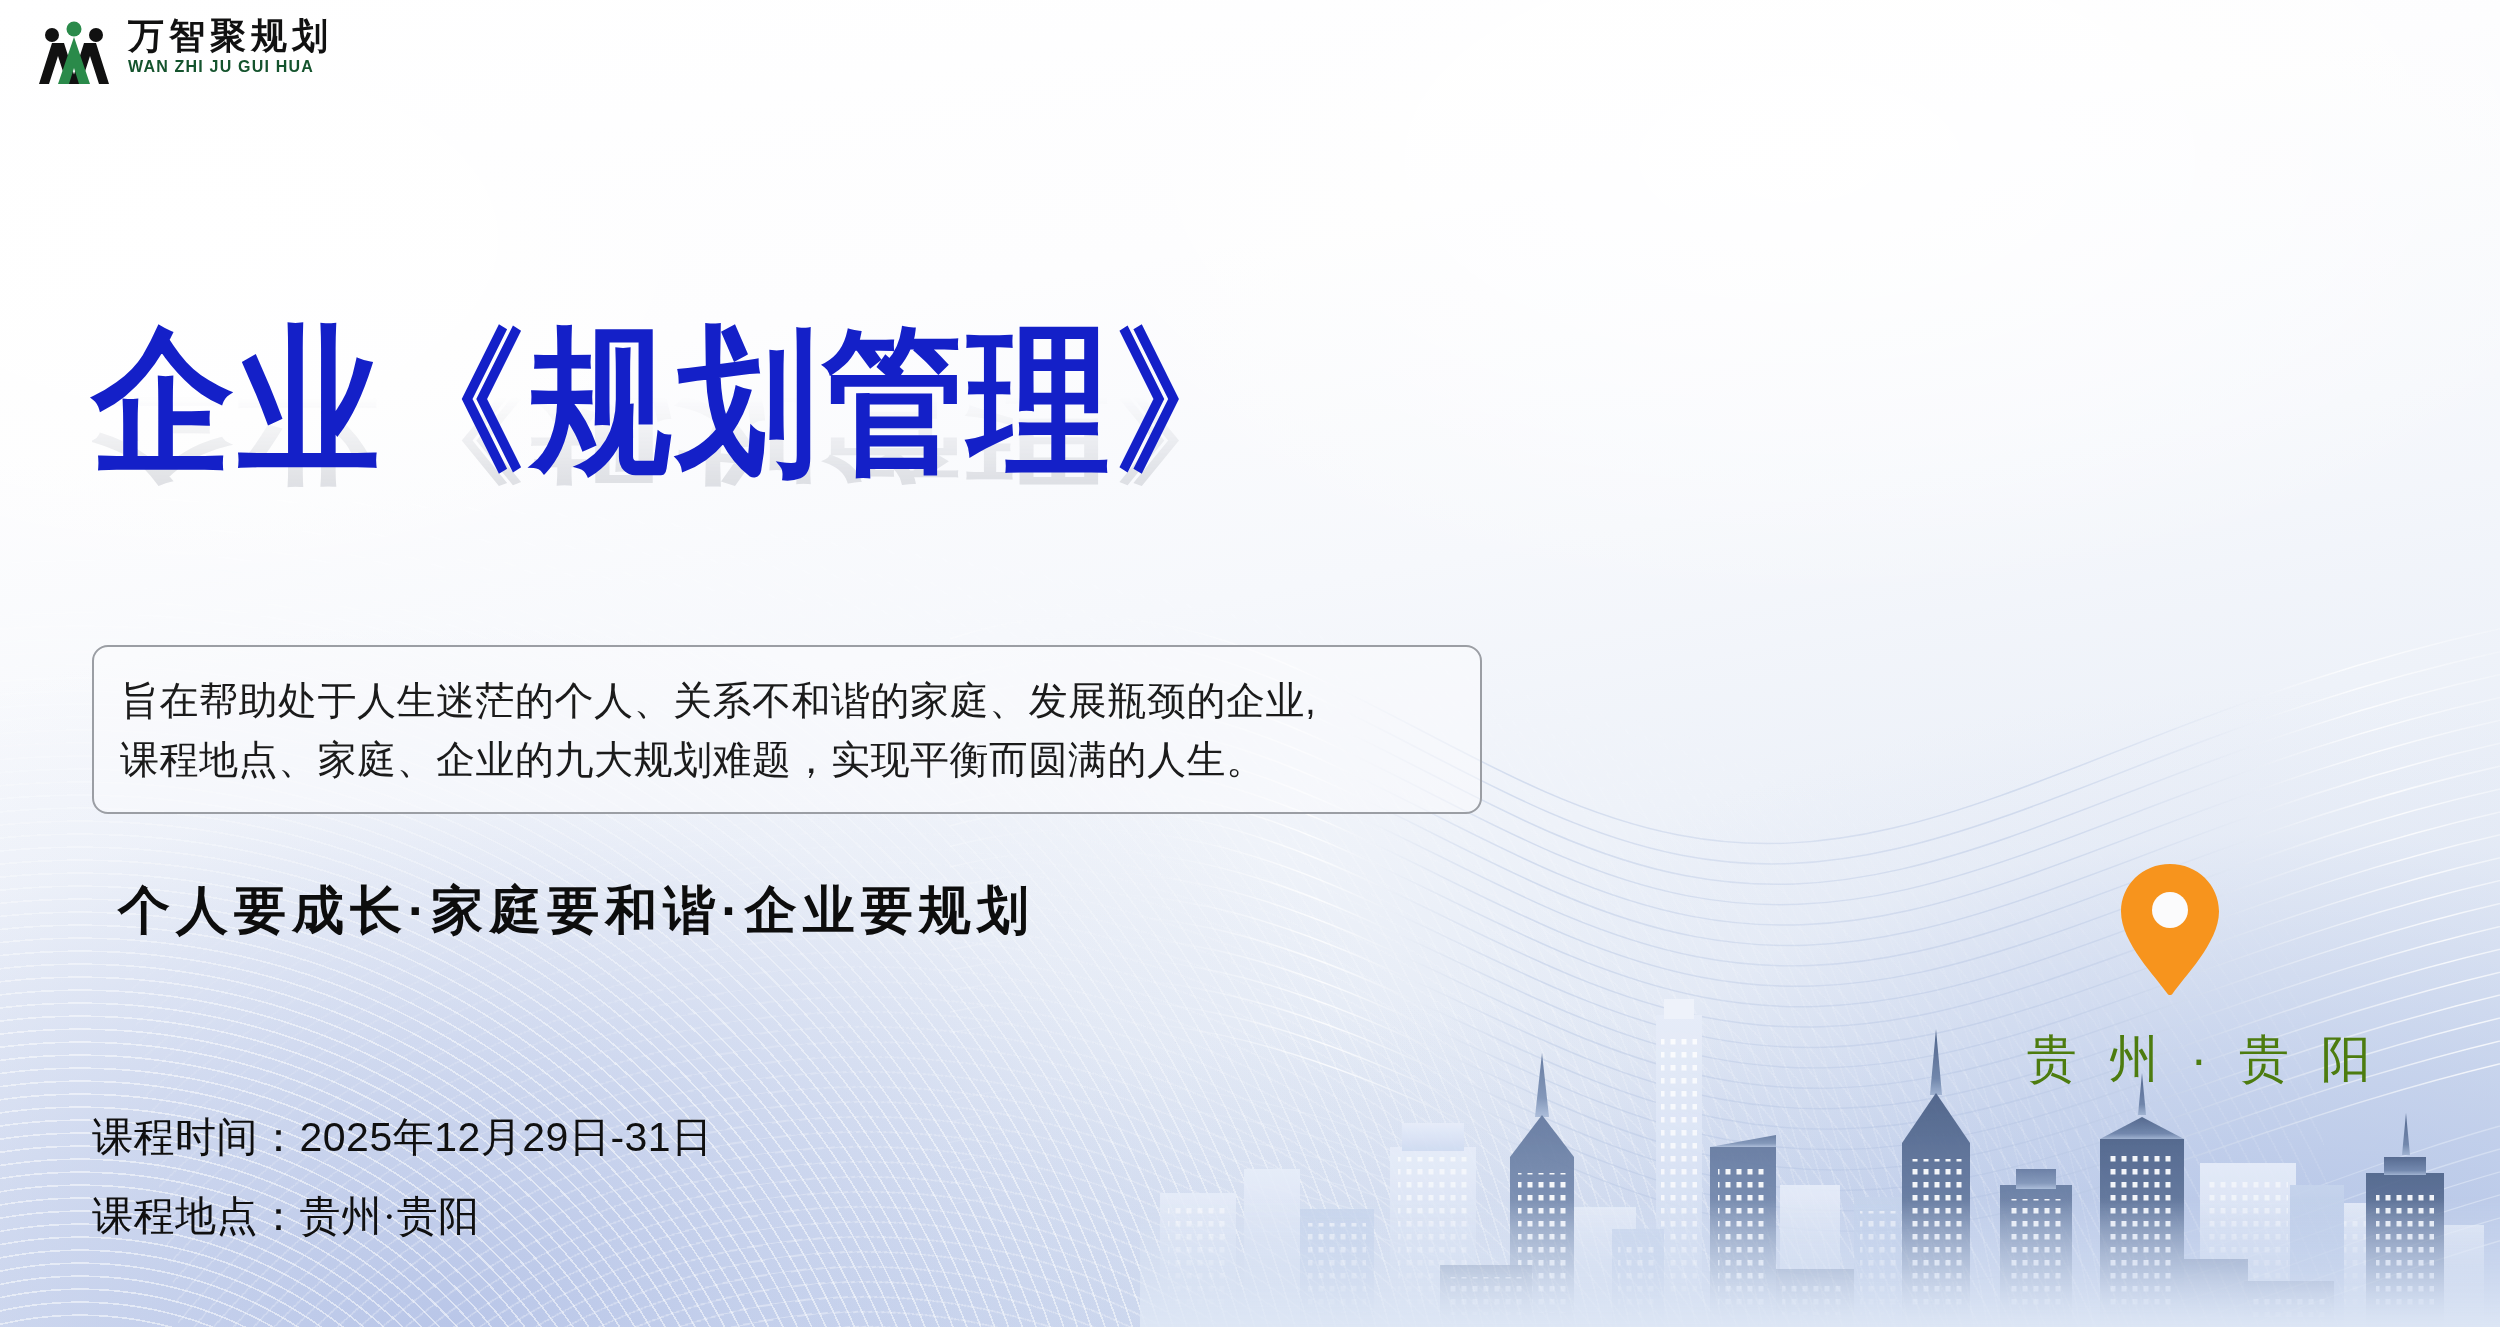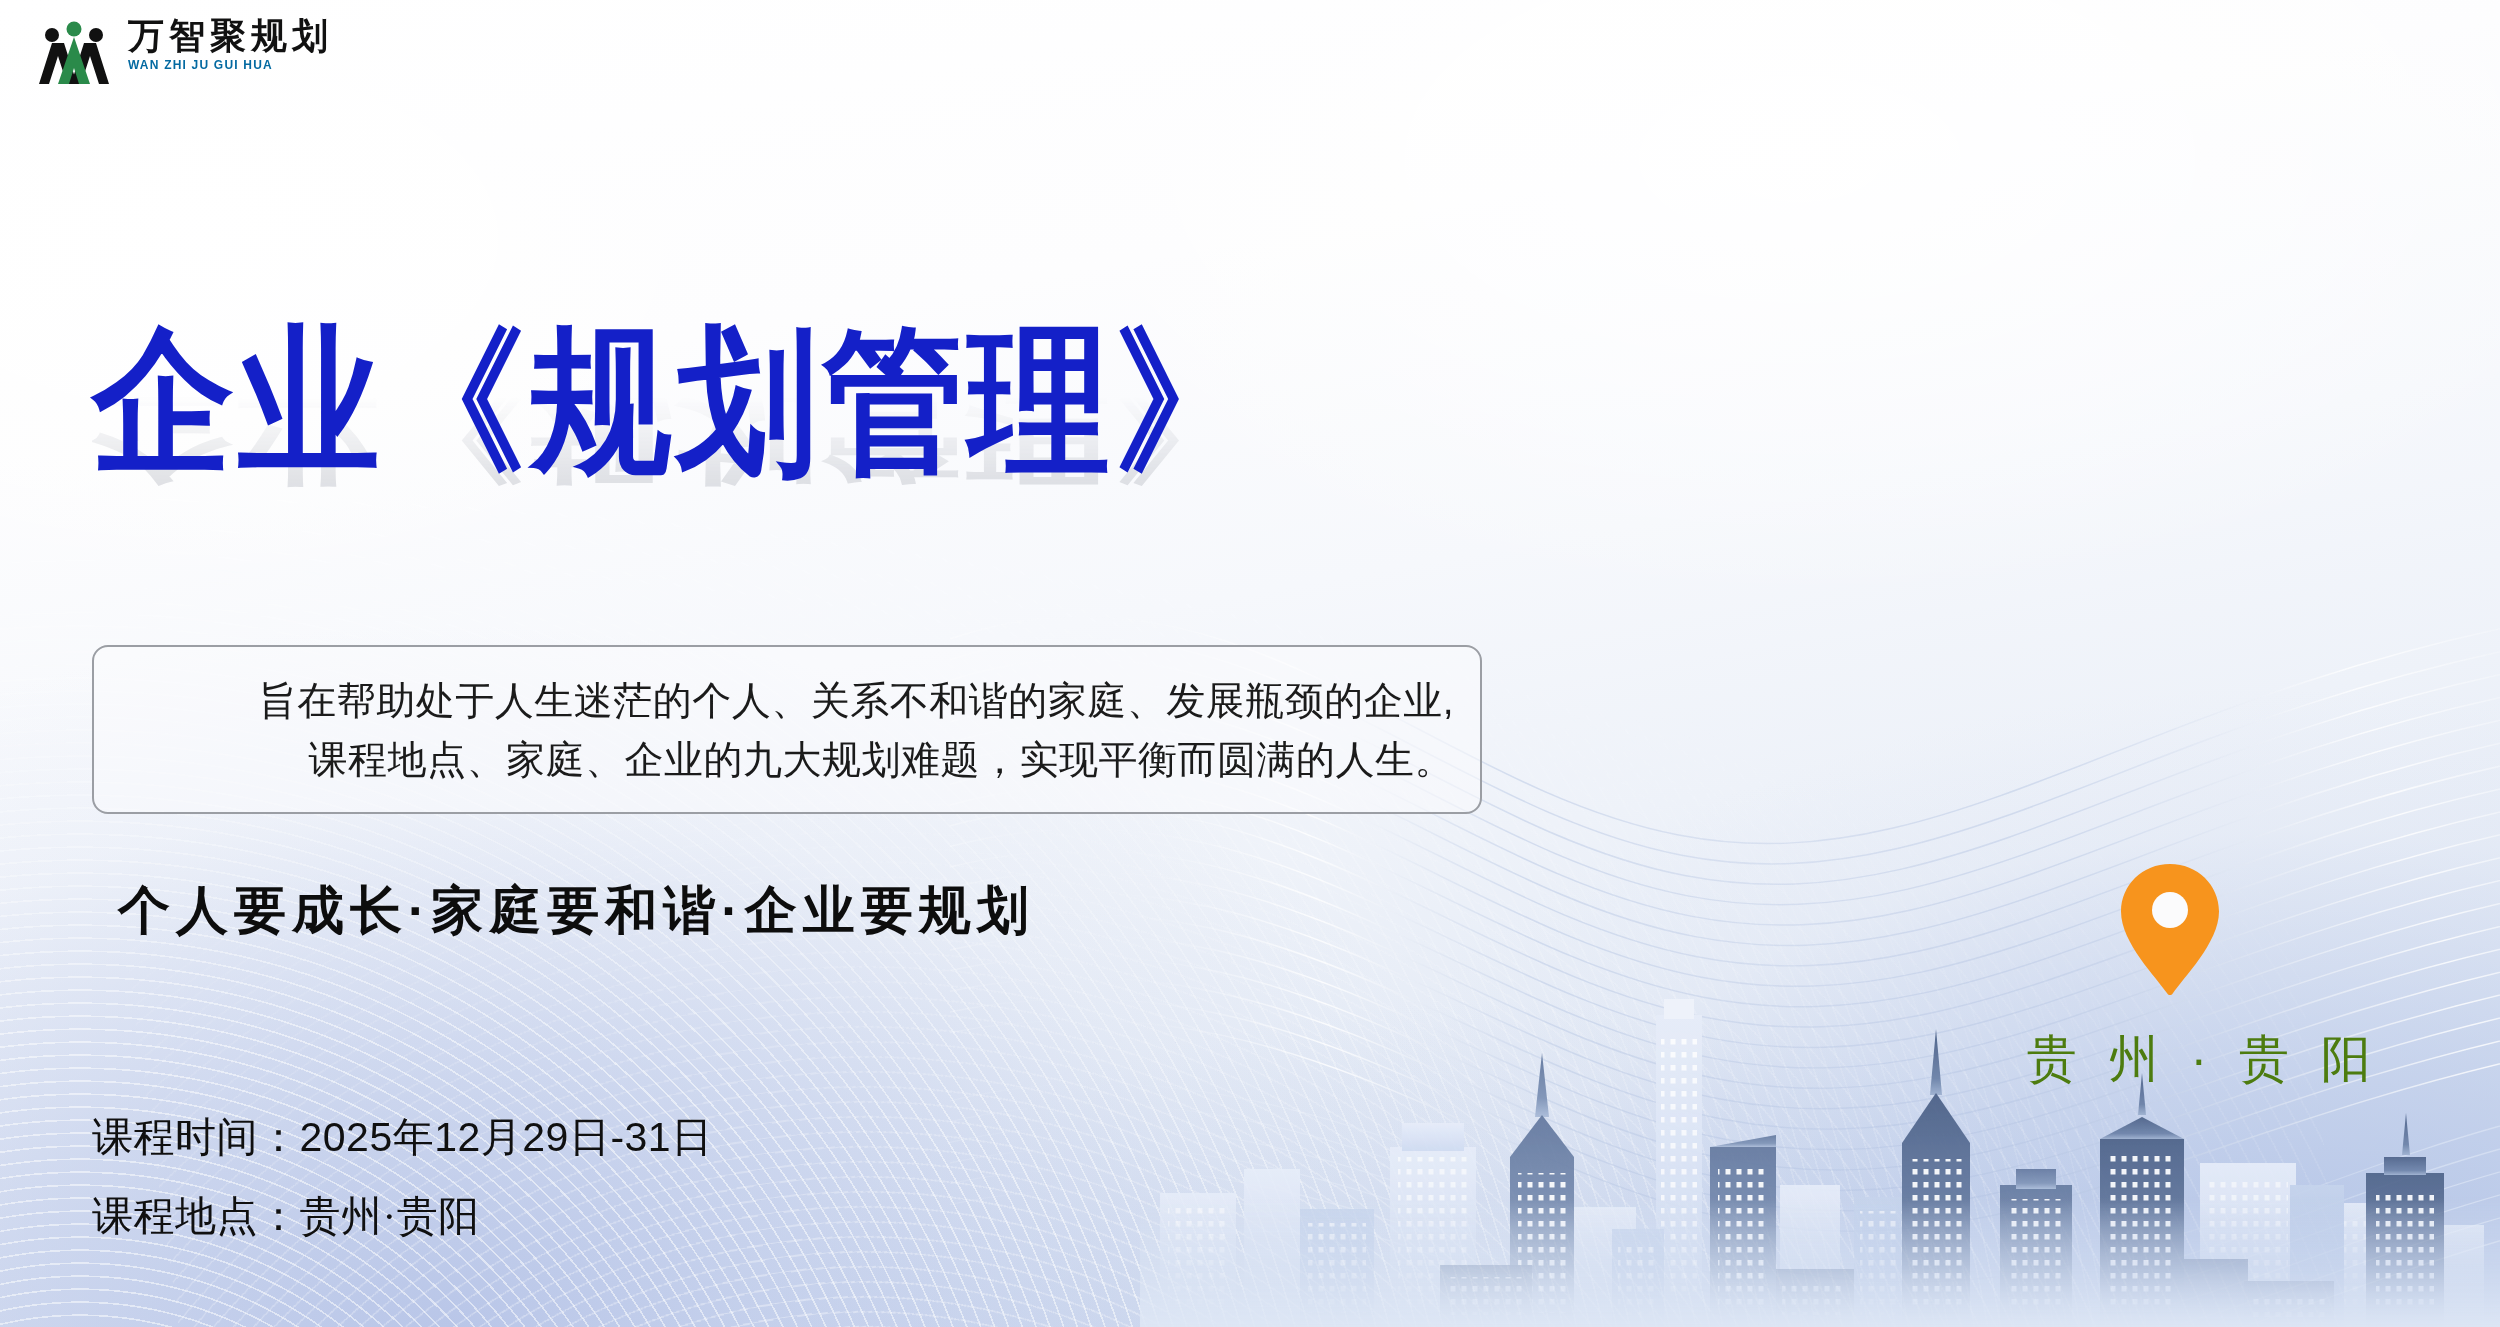--- a/index.html
+++ b/index.html
@@ -71,21 +71,21 @@
     display: flex; gap: 16px; z-index: 40;
   }
   .logo-mark { width: 76px; height: 68px; display: block; }
   .logo-words { display: flex; flex-direction: column; gap: 2px; }
   .logo-cn {
     font-family: "Liberation Serif", "DejaVu Serif", serif;
     font-size: 36px; font-weight: 700; color: #111; letter-spacing: 5px;
     line-height: 1.05; white-space: nowrap;
   }
   .logo-en {
-    font-size: 12px; font-weight: 700; color: #0369a1;
+    font-size: 16px; font-weight: 700; color: #14532d;
     letter-spacing: 1.2px; white-space: nowrap;
   }
 
   
   .title-wrap { position: absolute; left: 92px; top: 322px; z-index: 30; }
   .title {
     font-size: 142px; font-weight: 800; color: #1420c8;
     letter-spacing: 4px; line-height: 1; white-space: nowrap;
     font-family: "Liberation Sans", "DejaVu Sans", sans-serif;
     transform: scaleY(1.12); transform-origin: top left;
@@ -106,21 +106,20 @@
 
   
   .desc-box {
     position: absolute; left: 92px; top: 645px;
     width: 1390px; box-sizing: border-box;
     padding: 24px 26px 22px 26px;
     border: 2px solid #9b9ea4;
     border-radius: 16px;
     background: rgba(252,252,253,0.52);
     z-index: 30;
-    text-align: right;
   }
   .desc-line {
     font-size: 39px; color: #1b1b1b; line-height: 1.52;
     letter-spacing: 0.5px; white-space: nowrap;
     font-family: "Liberation Sans", "DejaVu Sans", sans-serif;
   }
 
   
   .slogan {
     position: absolute; left: 118px; top: 876px;

